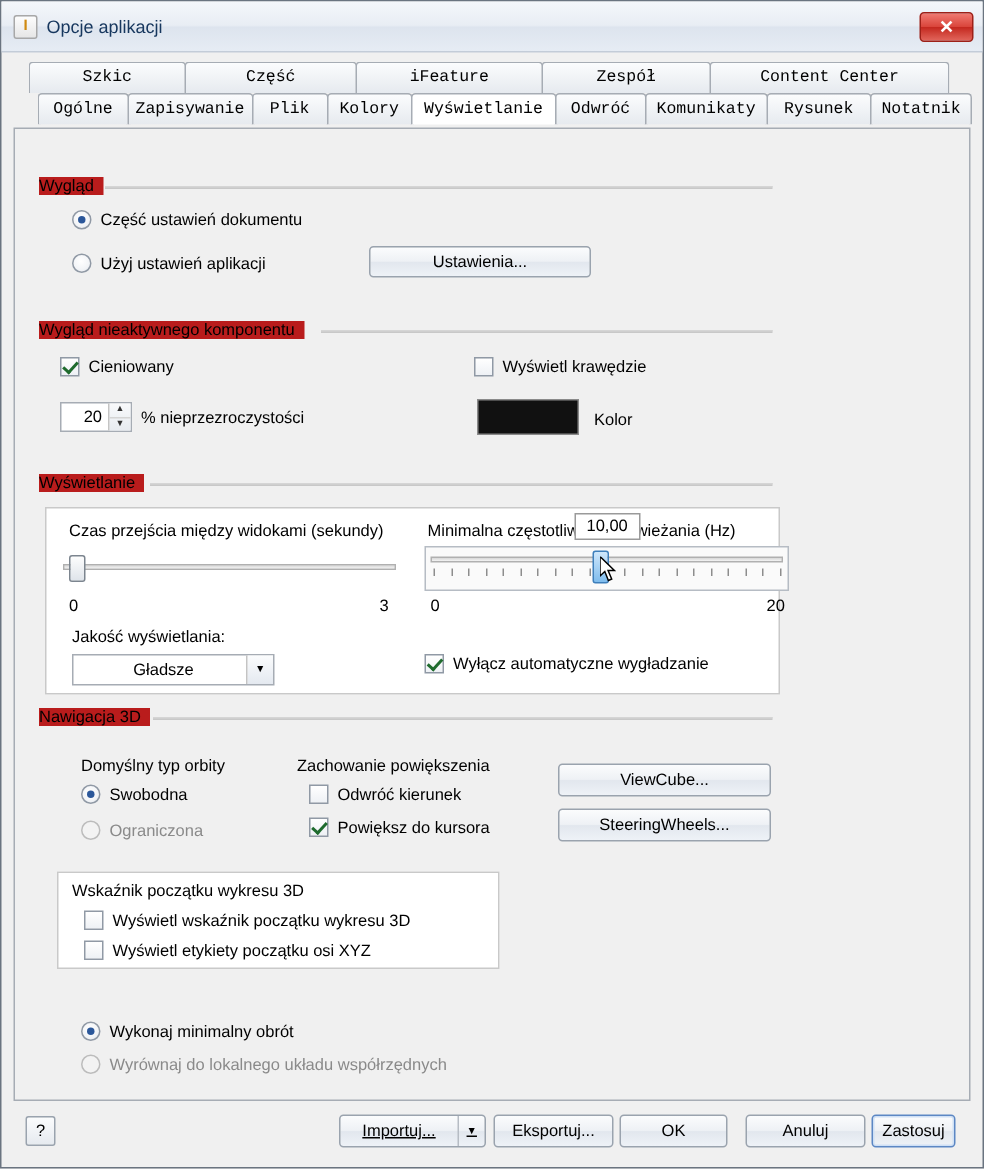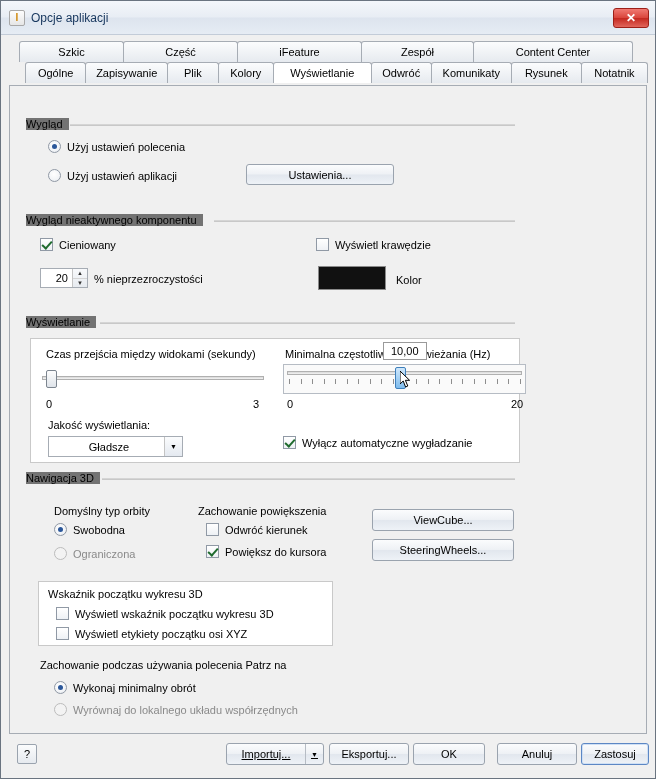--- a/index.html
+++ b/index.html
@@ -67,20 +67,21 @@
   
   .content {
     position: relative;
     flex: 1;
     padding: 6px 8px 0 8px;
     box-sizing: border-box;
   }
   .tabstrip {
     position: relative;
     height: 44px;
+    font-family: Liberation Mono, monospace;
   }
   .tabrow {
     display: flex;
     height: 21px;
     box-sizing: border-box;
     margin-left: 16px;
   }
   .tabrow.row1 { margin-left: 10px; }
   .tab {
     border: 1px solid #a6acb4;
@@ -116,21 +117,21 @@
     position: relative;
     width: 100%;
     height: 100%;
   }
 
   
   .grouptitle {
     position: absolute;
     font-size: 11px;
     color: #000;
-    background: #737373;
+    background: #b91c1c;
     padding-right: 6px;
     z-index: 2;
   }
   .groupline {
     position: absolute;
     height: 1px;
     background: #c8c8c8;
     border-top: 1px solid #d5d5d5;
   }
 
@@ -422,21 +423,21 @@
     </div>
 
     <div class="tabpanel">
       <div class="tabpanel-inner">
 
         <div class="grouptitle" style="left:16px; top:32px;">Wygląd</div>
         <div class="groupline" style="left:60px; top:38px; width:445px;"></div>
 
         <div class="radio checked" style="left:38px; top:54px;">
           <span class="dot"></span>
-          <span>Użyj ustawień polecenia</span>
+          <span>Część ustawień dokumentu</span>
         </div>
         <div class="radio" style="left:38px; top:83px;">
           <span class="dot"></span>
           <span>Użyj ustawień aplikacji</span>
         </div>
         <div class="btn" style="left:236px; top:78px; width:148px; height:21px;">Ustawienia...</div>
 
         <div class="grouptitle" style="left:16px; top:128px;">Wygląd nieaktywnego komponentu</div>
         <div class="groupline" style="left:204px; top:134px; width:301px;"></div>
 
@@ -553,21 +554,20 @@
         <div class="lbl" style="left:38px; top:502px;">Wskaźnik początku wykresu 3D</div>
         <div class="check" style="left:46px; top:521px;">
           <span class="box"></span>
           <span>Wyświetl wskaźnik początku wykresu 3D</span>
         </div>
         <div class="check" style="left:46px; top:541px;">
           <span class="box"></span>
           <span>Wyświetl etykiety początku osi XYZ</span>
         </div>
 
-        <div class="lbl" style="left:30px; top:573px;">Zachowanie podczas używania polecenia Patrz na</div>
         <div class="radio checked" style="left:44px; top:595px;">
           <span class="dot"></span>
           <span>Wykonaj minimalny obrót</span>
         </div>
         <div class="radio disabled" style="left:44px; top:617px;">
           <span class="dot"></span>
           <span>Wyrównaj do lokalnego układu współrzędnych</span>
         </div>
 
       </div>
@@ -577,17 +577,17 @@
       <div class="help-btn">?</div>
 
       <div class="split-btn" style="left:217px; top:5px; width:98px;text-decoration:underline;">
         <div class="main">Importuj...</div>
         <div class="drop">▼</div>
       </div>
 
       <div class="btn" style="left:320px; top:5px; width:80px; height:22px;">Eksportuj...</div>
       <div class="btn" style="left:404px; top:5px; width:72px; height:22px;">OK</div>
       <div class="btn" style="left:488px; top:5px; width:80px; height:22px;">Anuluj</div>
-      <div class="btn default" style="left:572px; top:5px; width:68px; height:22px;">Zastosuj</div>
+      <div class="btn default" style="left:572px; top:5px; width:56px; height:22px;">Zastosuj</div>
     </div>
 
   </div>
 </div>
 
 </body></html>

